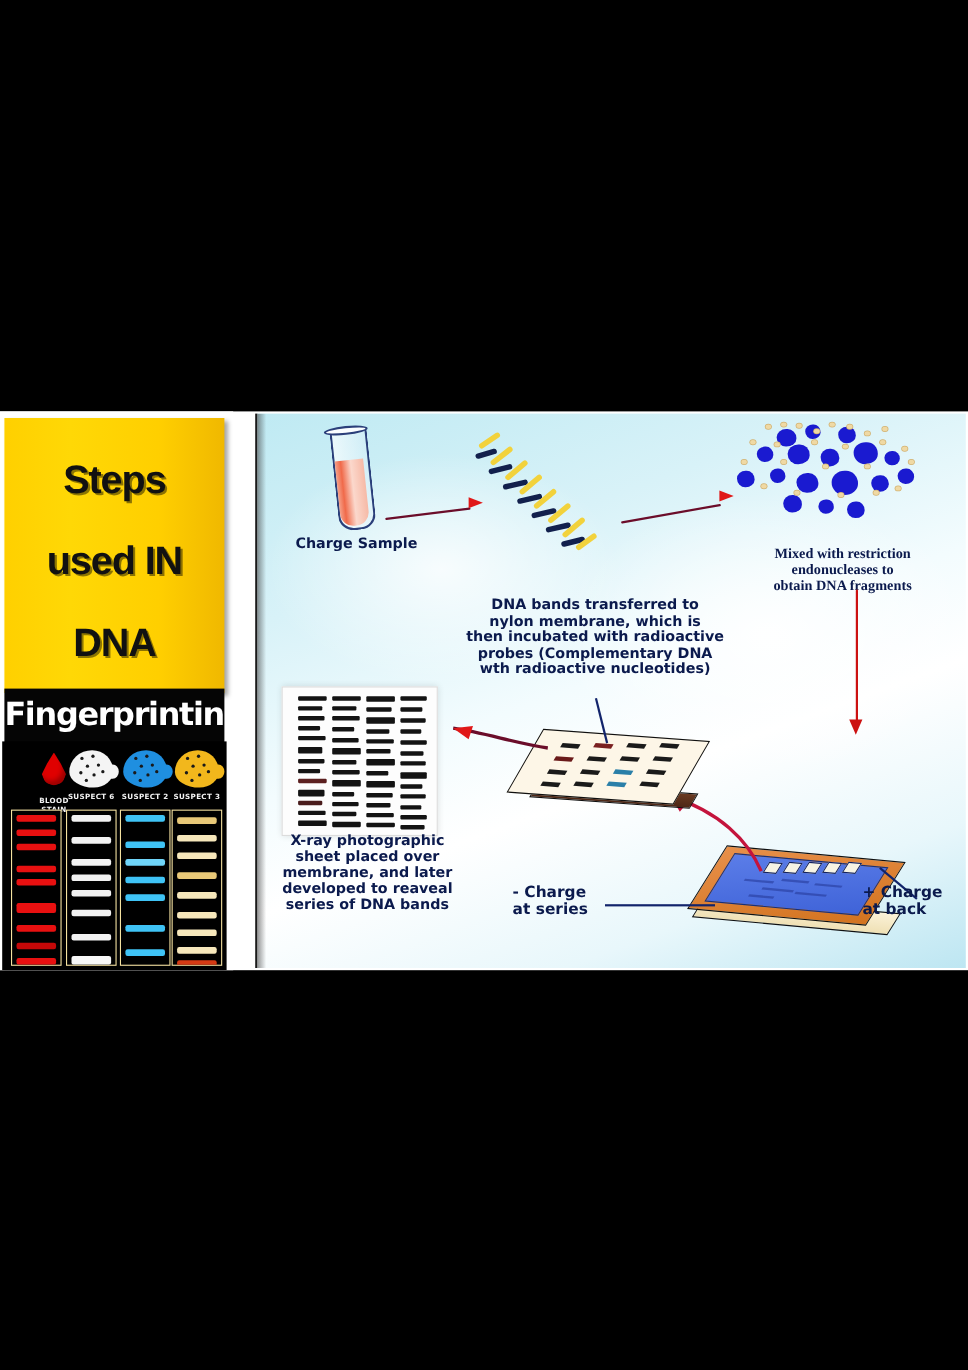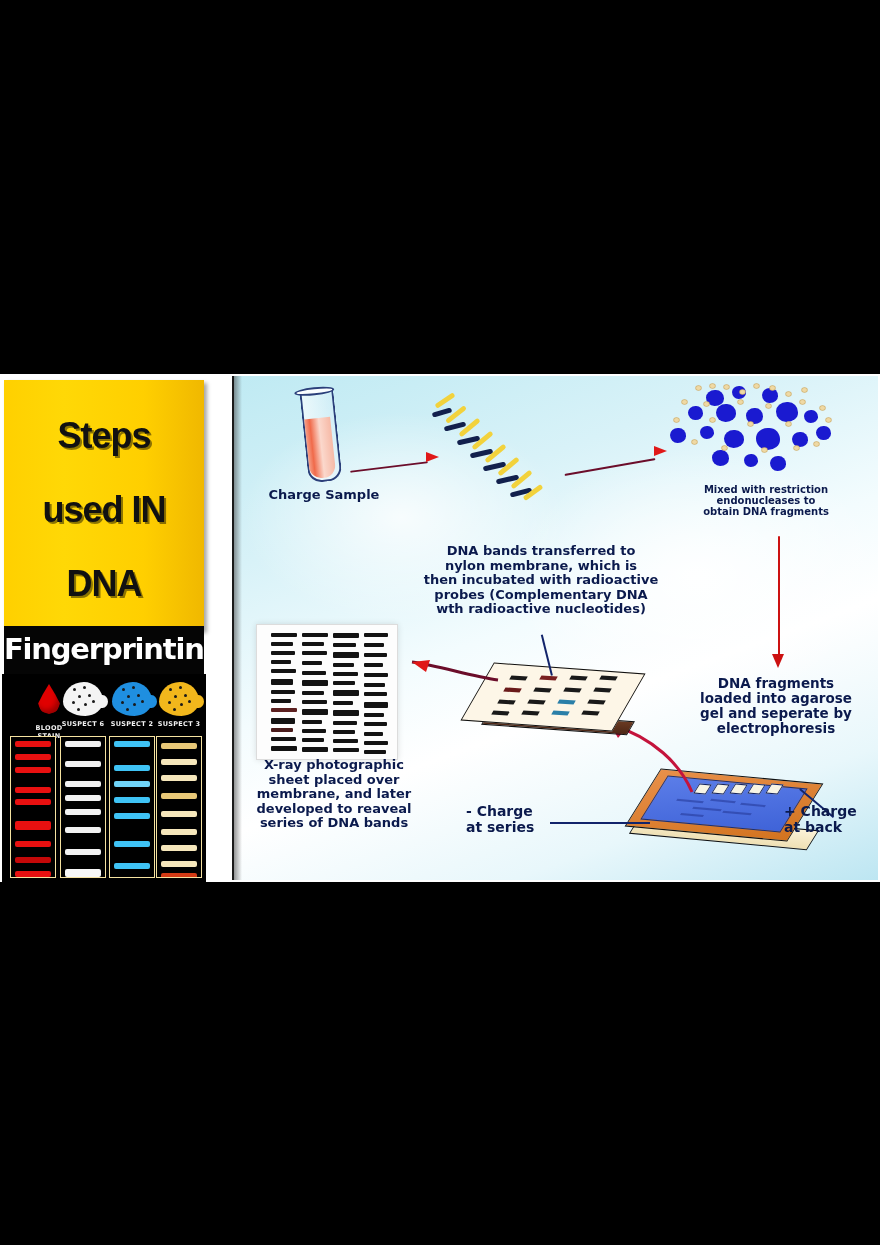--- a/index.html
+++ b/index.html
@@ -302,31 +302,27 @@
         <div class="frag" style="left:44px;top:34px;"></div>
       <div class="frag" style="left:82px;top:38px;"></div>
         <div class="frag" style="left:120px;top:38px;"></div>
       <div class="frag" style="left:160px;top:34px;"></div>
         <div class="frag" style="left:26px;top:56px;"></div>
       <div class="frag" style="left:56px;top:62px;"></div>
         <div class="frag" style="left:96px;top:64px;"></div>
       <div class="frag" style="left:128px;top:62px;"></div>
         <div class="frag" style="left:148px;top:58px;"></div>
     </div>
-    <div class="cap" style="left:420px;top:108px;width:224px;font-size:10px;white-space:pre-line;">Mixed with restriction
+    <div class="cap" style="left:420px;top:120px;width:224px;font-size:13px;white-space:pre-line;font-family:Liberation Serif, serif;">Mixed with restriction
 endonucleases to
 obtain DNA fragments</div>
 
     <div class="arrow-line" style="left:544px;top:160px;width:2px;height:122px;background:#cc1111;"></div>
     <div class="arrow-head" style="left:538px;top:278px;border-top:14px solid #cc1111;border-left:6px solid transparent;border-right:6px solid transparent;"></div>
 
-    <div class="cap" style="left:440px;top:300px;width:204px;font-size:13.5px;white-space:pre-line;">DNA fragments
-loaded into agarose
-gel and seperate by
-electrophoresis</div>
 
     <div id="gel">
       <div class="base"></div>
       <div class="slabtop"></div>
       <div class="buffer"></div>
       <div class="well" style="left:66px;"></div>
       <div class="well" style="left:84px;"></div>
       <div class="well" style="left:102px;"></div>
       <div class="well" style="left:120px;"></div>
       <div class="well" style="left:138px;"></div>

